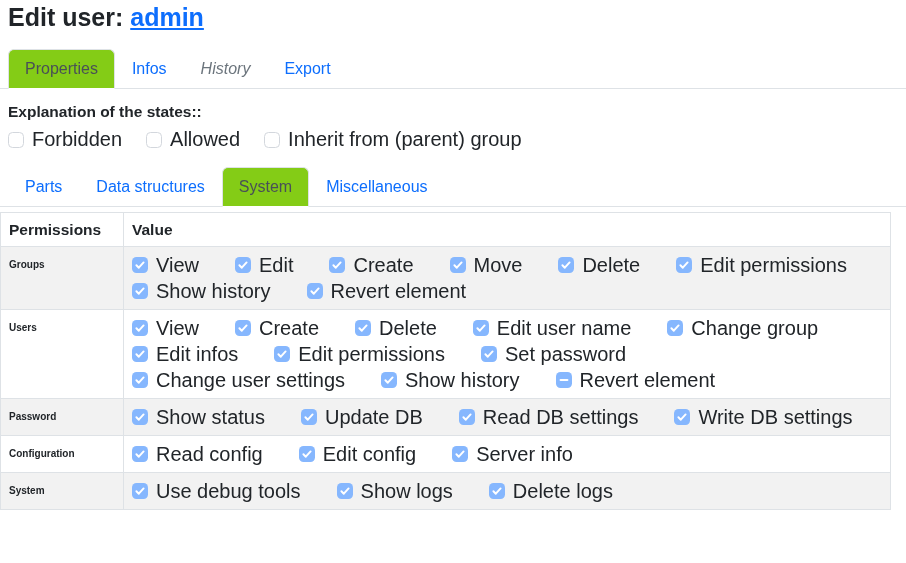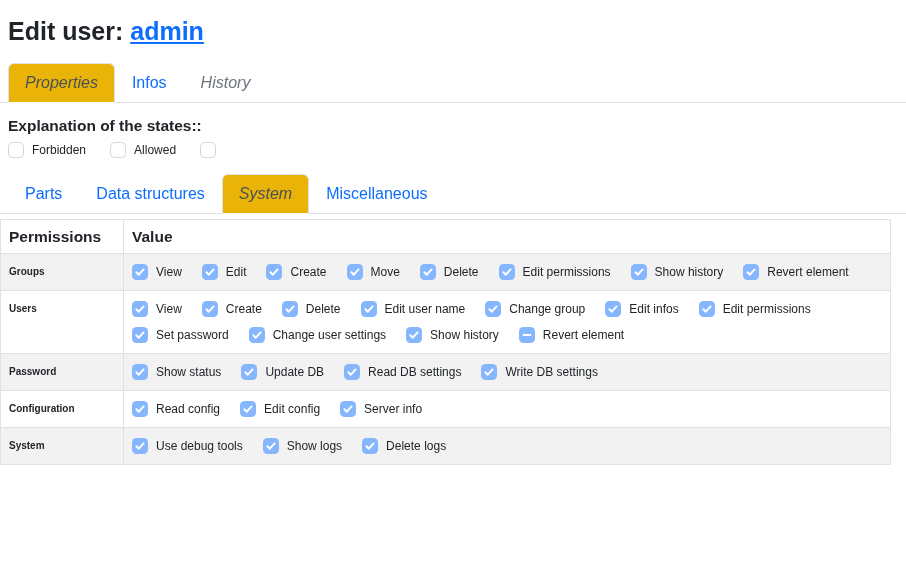--- a/index.html
+++ b/index.html
@@ -2,97 +2,99 @@
 <html style="--accent: #0d6efd; --check-bg: #86b7fe; --border: #dee2e6;"><head>
 <meta charset="utf-8">
 <style>
   :root { --accent:#0d6efd; --border:#dee2e6; --text:#212529; --muted:#6c757d; --check-bg:#86b7fe; }
   * { box-sizing:border-box; }
   html,body { margin:0; padding:0; background:#fff; }
   body {
     width:906px; height:563px; overflow:hidden;
     font-family:"Liberation Sans", sans-serif; color:var(--text);
   }
-  .page { padding-top:16px; }
+  .page { padding-top:2px; }
 
   
   h1.page-title { margin:0 0 0 8px; font-size:25px; line-height:30px; font-weight:bold; color:#212529; }
   h1 .title-link { color:var(--accent); text-decoration:underline; cursor:pointer; }
 
   
   .tabs { display:flex; align-items:flex-end; border-bottom:1px solid var(--border); padding-left:8px; }
   .tabs.mt1 { margin-top:17px; }
   .tabs.mt2 { margin-top:16px;align-items:center; }
   .tab {
     display:block; padding:8px 16px; font-size:16px; line-height:22px;
     color:var(--accent); text-decoration:none; cursor:pointer;
     border:1px solid transparent; border-radius:6px 6px 0 0; margin-bottom:-1px;
   }
-  .tab.active { color:#495057; background:#eab308; border-color:var(--border) var(--border) #fff;font-style:italic; }
+  .tab.active { color:#495057; background:#84cc16; border-color:var(--border) var(--border) #fff; }
   .tab.disabled { color:var(--muted); cursor:default;font-style:italic; }
 
   
   .pills { display:flex; padding-left:8px; margin-top:17px; }
   .pill {
     display:block; padding:5px 16px; font-size:16px; line-height:24px;
     color:var(--accent); text-decoration:none; border-radius:6px; cursor:pointer;
   }
   .pill.active { background:var(--accent); color:#fff; }
 
   
   .legend-heading { margin:14px 0 0 8px; font-size:15.5px; font-weight:bold; }
   .legend-items { display:flex; column-gap:24px; margin:7px 0 0 8px; }
 
   
-  .cb-item { display:inline-flex; align-items:center; gap:8px; font-size:12px; color:var(--text); cursor:pointer; }
+  .cb-item { display:inline-flex; align-items:center; gap:8px; font-size:20px; color:var(--text); cursor:pointer; }
   .cb {
     width:16px; height:16px; border-radius:4.5px; flex:none;
     display:inline-flex; align-items:center; justify-content:center;
   }
   .cb.checked, .cb.indeterminate { background:var(--check-bg); }
   .cb.unchecked { background:#fff; border:1px solid #d3d7dd; }
   .cb svg { display:block; }
 
   
   table.perm-table { border-collapse:collapse; width:891px; margin-top:5px; table-layout:fixed; }
   .perm-table th, .perm-table td { border:1px solid var(--border); text-align:left; vertical-align:top; }
   .perm-table col.c1 { width:123px; }
   .perm-table thead th { padding:4px 8px; font-size:15.5px; font-weight:bold; line-height:25px; }
   .perm-table tbody th { padding:5px 8px; font-size:10px; font-weight:bold; line-height:26px; }
   .perm-table td.value-cell { padding:5px 20px 5px 8px; }
   .perm-table tbody tr:nth-child(odd) { background:#f2f2f2; }
-  .value-flex { display:flex; flex-wrap:wrap; column-gap:20px;text-align:center; }
+  .value-flex { display:flex; flex-wrap:wrap; column-gap:36px;text-align:center; }
   .value-flex .cb-item { height:26px; line-height:26px; }
 </style>
 </head>
 <body>
 
 <div class="page">
 
   <h1 class="page-title"><span>Edit user: </span><a class="title-link">admin</a></h1>
 
   <nav class="tabs mt1" id="main-tabs">
       <a class="tab active">Properties</a>
       <a class="tab link">Infos</a>
       <a class="tab disabled">History</a>
+      <a class="tab link">Export</a>
     </nav>
 
 
   <div class="legend-heading">Explanation of the states::</div>
   <div class="legend-items" id="legend-items">
       <label class="cb-item">
         <span class="cb unchecked"></span>
         <span>Forbidden</span>
       </label>
       <label class="cb-item">
         <span class="cb unchecked"></span>
         <span>Allowed</span>
       </label>
       <label class="cb-item">
         <span class="cb unchecked"></span>
+        <span>Inherit from (parent) group</span>
       </label>
     </div>
 
   <nav class="tabs mt2" id="permission-tabs">
       <a class="tab link">Parts</a>
       <a class="tab link">Data structures</a>
       <a class="tab active">System</a>
       <a class="tab link">Miscellaneous</a>
     </nav>
 

